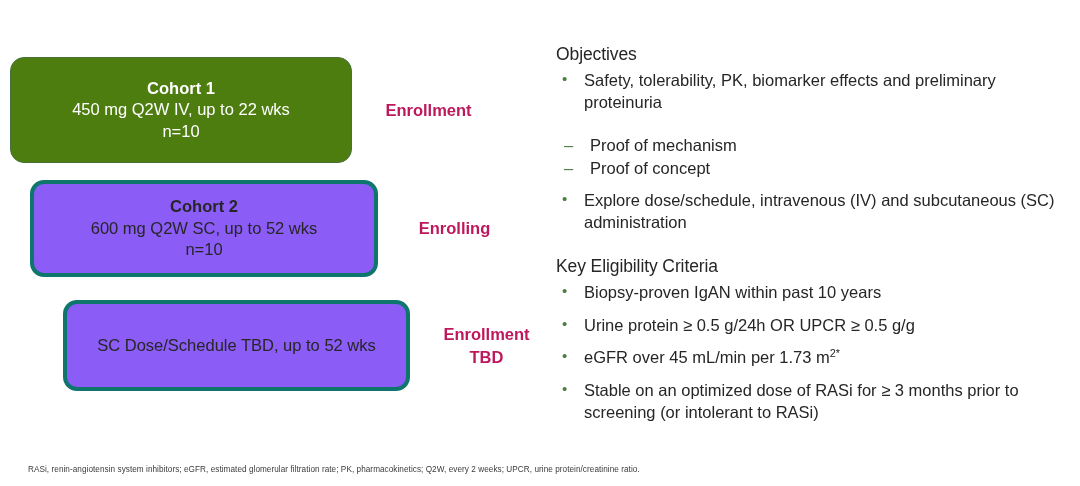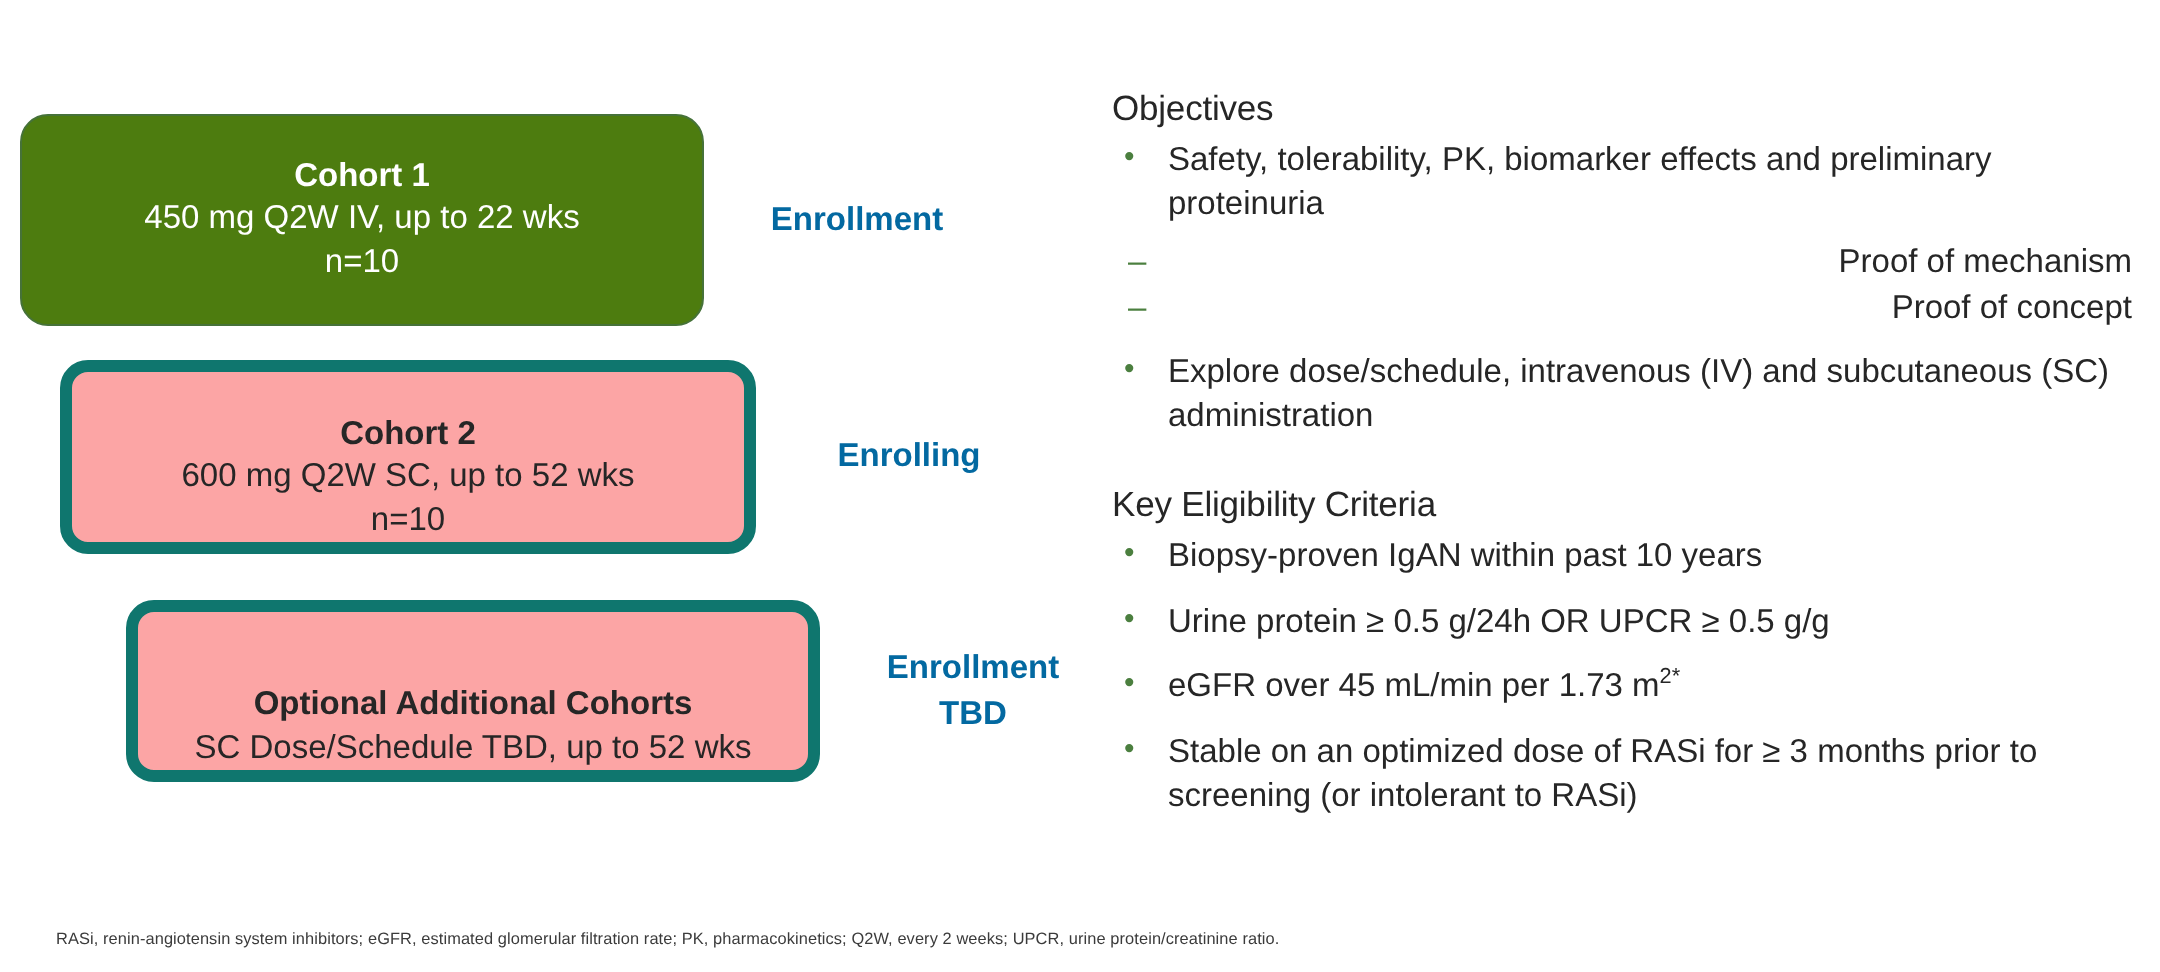--- a/index.html
+++ b/index.html
@@ -40,36 +40,35 @@
     justify-content: center;
     text-align: center;
     line-height: 1.30;
   }
   .cohort-box.filled {
     background: #4d7c0f;
     border: 1px solid #467239;
     color: #ffffff;
   }
   .cohort-box.outline {
-    background: #fca5a5;
-    border: 6px solid #0f766e;
+    background: #8b5cf6;
+    border: 4px solid #0f766e;
     color: #262626;
-    justify-content: flex-end;
   }
   .cohort-title {
     font-weight: bold;
     font-size: 16.5px;
   }
   .cohort-line {
     font-size: 16.5px;
     font-weight: normal;
   }
 
   .status-label {
-    color: #0369a1;
+    color: #be185d;
     font-weight: bold;
     font-size: 16.5px;
     line-height: 1.38;
     text-align: center;
     margin-left: 14px;
     width: 125px;
   }
 
   
   #row-1 { left: 10px;  top: 57px; }
@@ -114,23 +113,22 @@
     position: absolute;
     left: 6px;
     top: -1px;
     color: #4b7f3f;
     font-size: 15px;
   }
   ul.bullets > li.spaced { margin-bottom: 11px; }
 
   ul.subbullets {
     list-style: none;
-    margin: 6px 0 2px 0;
+    margin: 20px 0 2px 0;
     padding: 0;
-    text-align: right;
   }
   ul.subbullets > li {
     position: relative;
     padding-left: 34px;
     font-size: 16.5px;
     line-height: 1.42;
   }
   ul.subbullets > li::before {
     content: "\2013";
     position: absolute;
@@ -174,21 +172,20 @@
       <div class="cohort-line">600 mg Q2W SC, up to 52 wks</div>
       <div class="cohort-line">n=10</div>
     </div>
     <div class="status-label">
       <div>Enrolling</div>
     </div>
   </div>
 
   <div class="cohort-row" id="row-3">
     <div class="cohort-box outline" id="box-3">
-      <div class="cohort-title">Optional Additional Cohorts</div>
       <div class="cohort-line">SC Dose/Schedule TBD, up to 52 wks</div>
     </div>
     <div class="status-label">
       <div>Enrollment</div>
       <div>TBD</div>
     </div>
   </div>
 
 </div>
 

